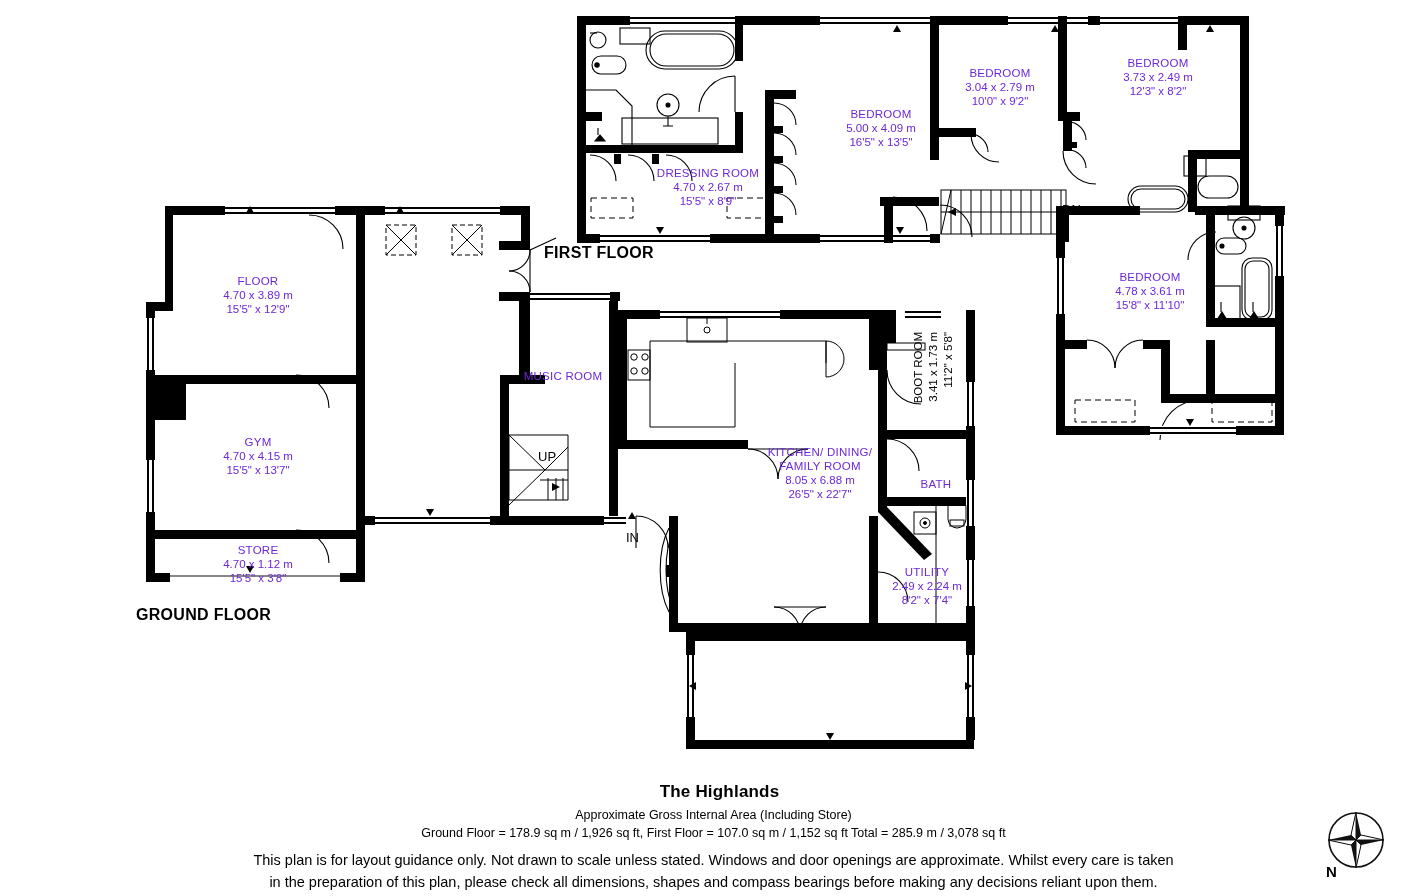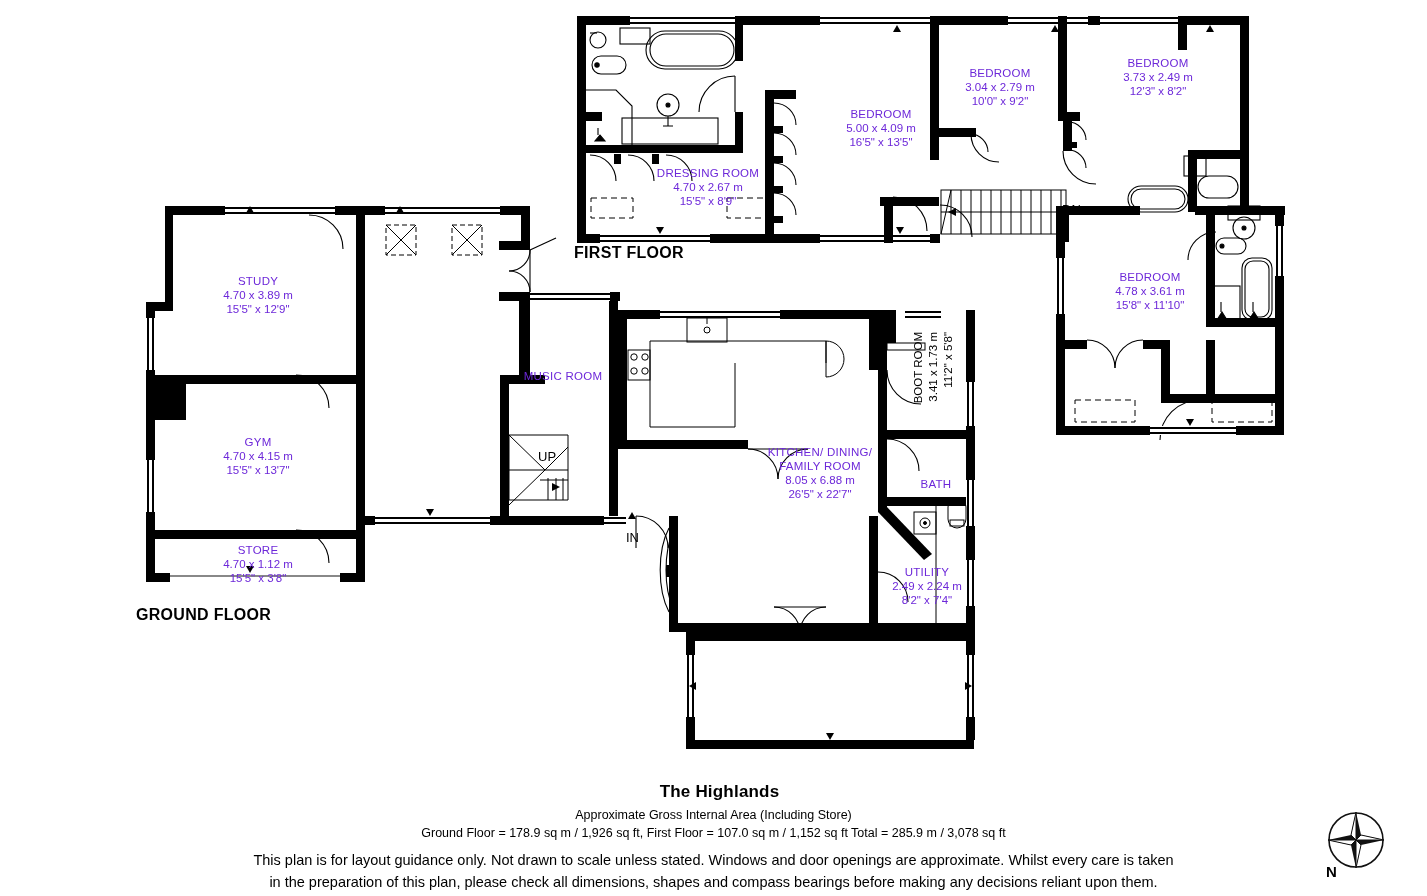--- a/index.html
+++ b/index.html
@@ -469,21 +469,21 @@
       <rect x="972" y="655" width="2" height="62" fill="#000"></rect>
     </g>
     <polygon points="830,632 834,639 826,639" fill="#000"></polygon>
     <polygon points="830,740 834,733 826,733" fill="#000"></polygon>
     <polygon points="689,686 696,690 696,682" fill="#000"></polygon>
     <polygon points="972,686 965,690 965,682" fill="#000"></polygon>
   </g>
   </g>
 </svg>
 
-<div class="floor-title" style="left:574px;top:244px;">FIRST FLOOR</div>
+<div class="floor-title" style="left:544px;top:244px;">FIRST FLOOR</div>
 
 <div class="room-label" style="left:610px;top:166px;width:196px;">
   <div class="nm">DRESSING ROOM</div>
   <div class="dm">4.70 x 2.67 m</div>
   <div class="dm">15'5" x 8'9"</div>
 </div>
 
 <div class="room-label" style="left:794px;top:107px;width:174px;">
   <div class="nm">BEDROOM</div>
   <div class="dm">5.00 x 4.09 m</div>
@@ -506,21 +506,21 @@
   <div class="nm">BEDROOM</div>
   <div class="dm">4.78 x 3.61 m</div>
   <div class="dm">15'8" x 11'10"</div>
 </div>
 
 <div class="tiny" style="left:1062px;top:202px;">DN</div>
 
 <div class="floor-title" style="left:136px;top:606px;">GROUND FLOOR</div>
 
 <div class="room-label" style="left:180px;top:274px;width:156px;">
-  <div class="nm">STUDY</div>
+  <div class="nm">FLOOR</div>
   <div class="dm">4.70 x 3.89 m</div>
   <div class="dm">15'5" x 12'9"</div>
 </div>
 
 <div class="room-label" style="left:180px;top:435px;width:156px;">
   <div class="nm">GYM</div>
   <div class="dm">4.70 x 4.15 m</div>
   <div class="dm">15'5" x 13'7"</div>
 </div>
 

